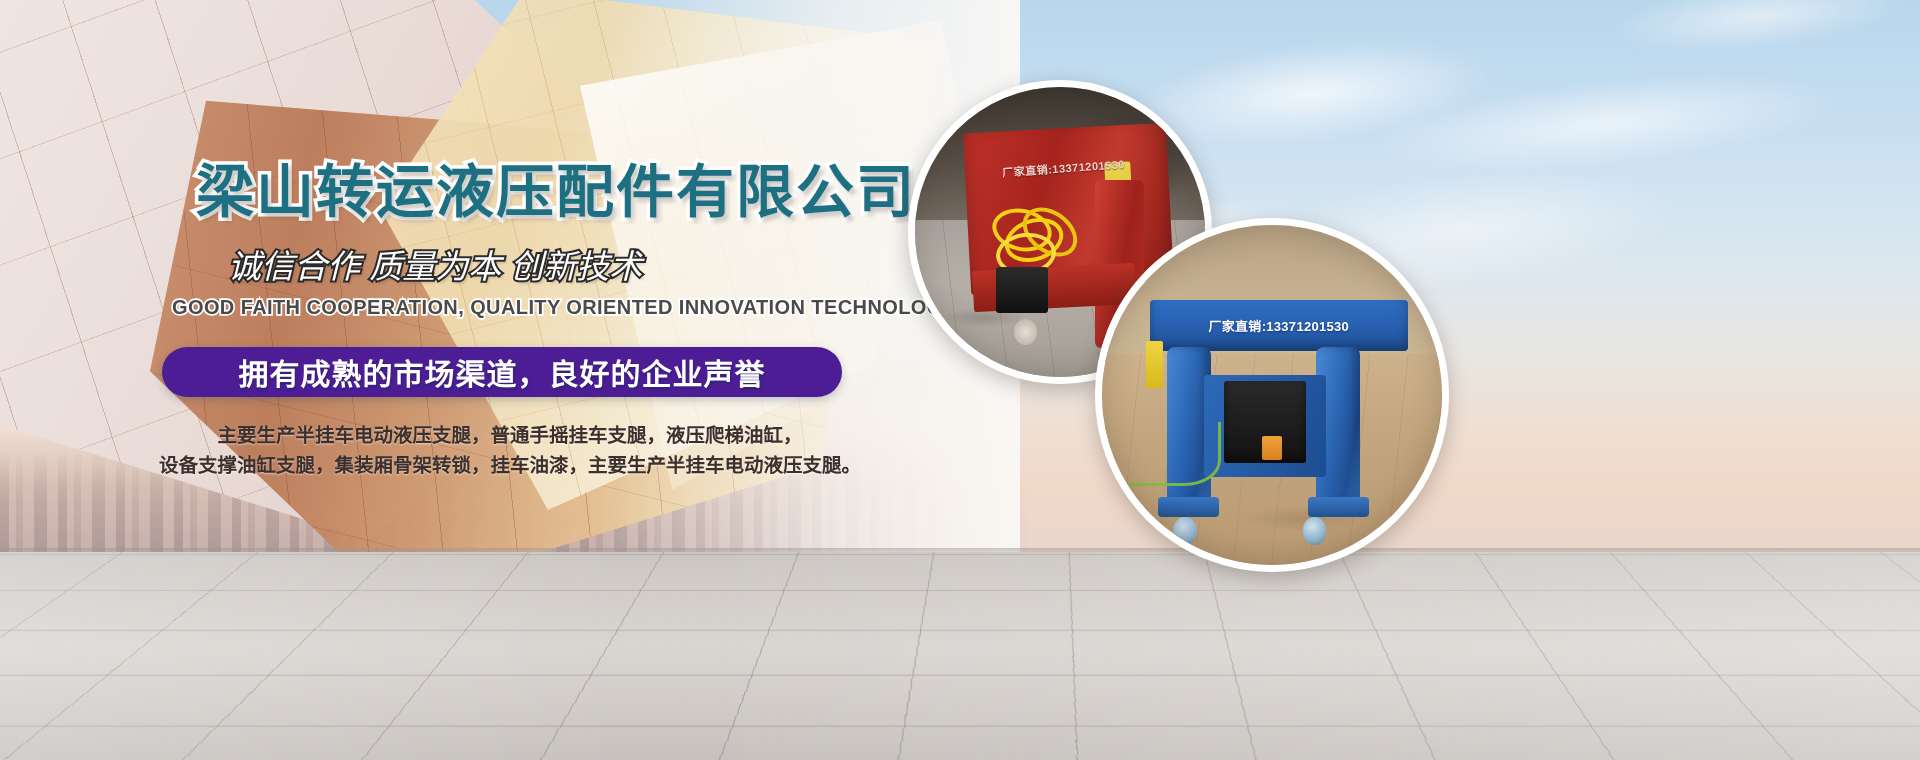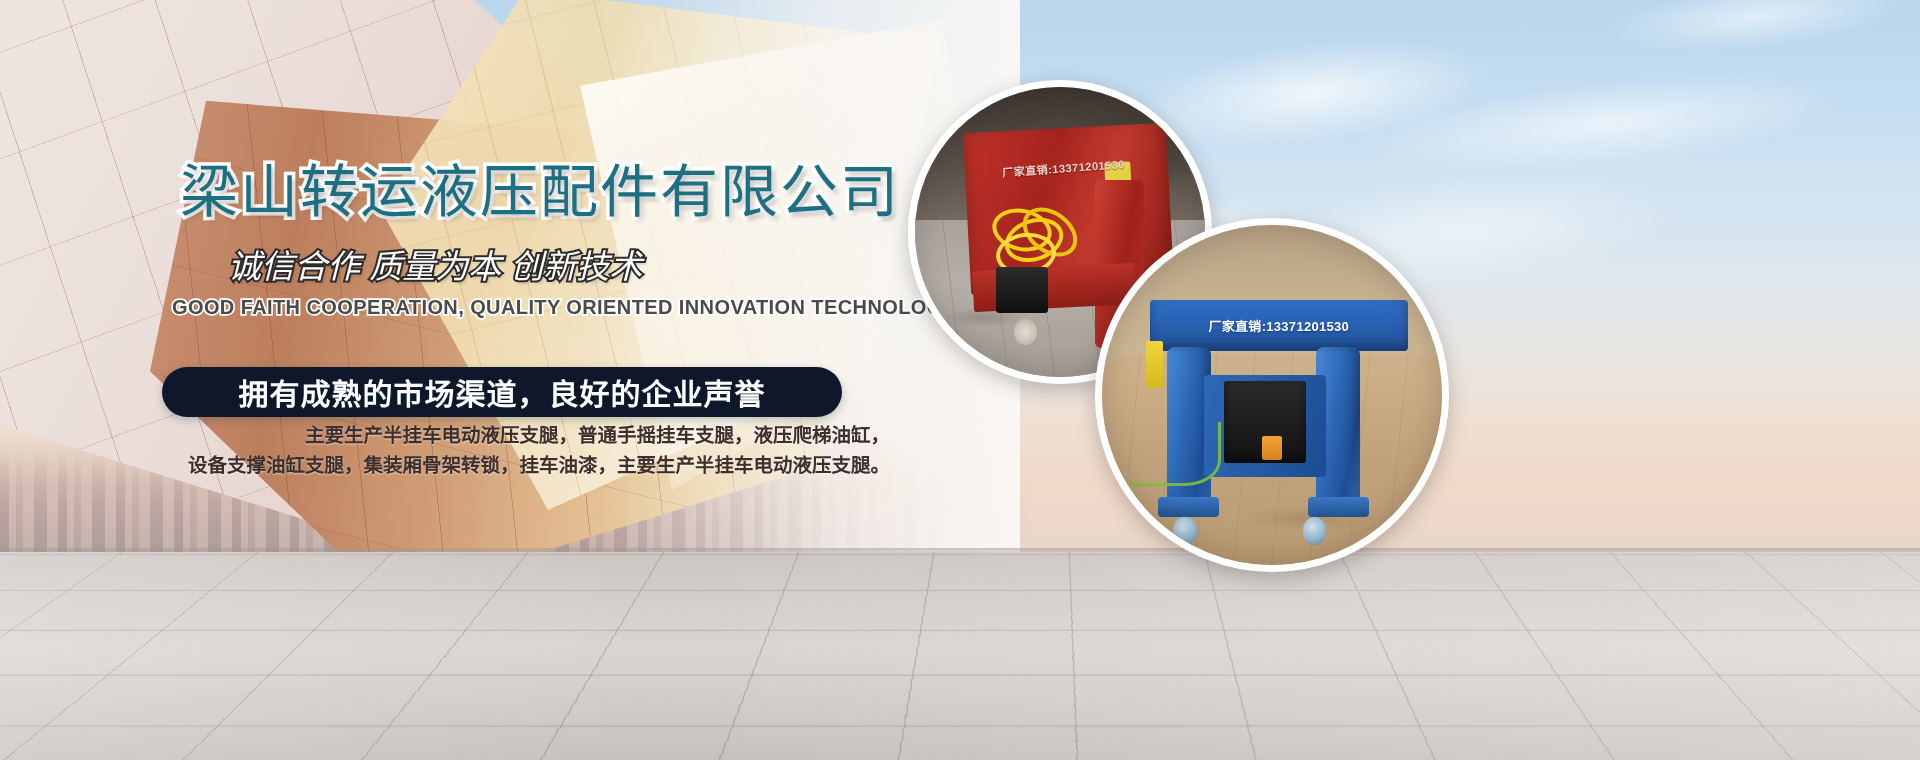--- a/index.html
+++ b/index.html
@@ -134,22 +134,22 @@
   .plazaEdge{
     position:absolute;left:0;top:548px;width:1920px;height:10px;
     background:linear-gradient(to bottom, rgba(160,150,146,.55), rgba(210,205,200,0));
   }
 
   
   .textblock{
     position:absolute;left:0;top:0;width:1020px;height:640px;
   }
   .company-title{
-    position:absolute;left:180px;top:163px;
-    font-size:58px;line-height:1;font-weight:normal;letter-spacing:2px;
+    position:absolute;left:196px;top:163px;
+    font-size:58px;line-height:1;font-weight:bold;letter-spacing:2px;
     color:#1d6f82;
     -webkit-text-stroke:7px #ffffff;
     paint-order:stroke fill;
     text-shadow:3px 4px 4px rgba(80,60,50,.30);
     white-space:nowrap;
   }
   .slogan-cn{
     position:absolute;left:228px;top:250px;
     font-size:33px;line-height:1;font-weight:normal;font-style:italic;
     color:#ffffff;
@@ -163,35 +163,35 @@
     font-size:20px;line-height:1;font-weight:bold;letter-spacing:.4px;
     color:#4a4a4a;
     -webkit-text-stroke:3.4px #ffffff;
     paint-order:stroke fill;
     white-space:nowrap;
   }
 
   
   .pill{
     position:absolute;left:162px;top:347px;width:680px;height:50px;
-    background:#0f172a;
+    background:#4c1d95;
     border-radius:26px;
     box-shadow:0 3px 8px rgba(40,70,80,.28);
-    display:flex;align-items:center;justify-content:center;margin-top:20px;
+    display:flex;align-items:center;justify-content:center;
   }
   .pill-text{
     color:#ffffff;font-size:30px;font-weight:bold;letter-spacing:1px;
     white-space:nowrap;
     text-shadow:1px 2px 2px rgba(0,50,60,.35);
   }
 
   
   .desc{
     position:absolute;left:130px;top:420px;width:760px;
-    text-align:right;
+    text-align:center;
     color:#3d2f2c;
     font-size:19.5px;line-height:30px;font-weight:bold;
     text-shadow:0 1px 2px rgba(255,255,255,.55);
   }
   .desc-line{display:block;white-space:nowrap;}
 
   
   .photo{
     position:absolute;border-radius:50%;overflow:hidden;
     border:7px solid #ffffff;

